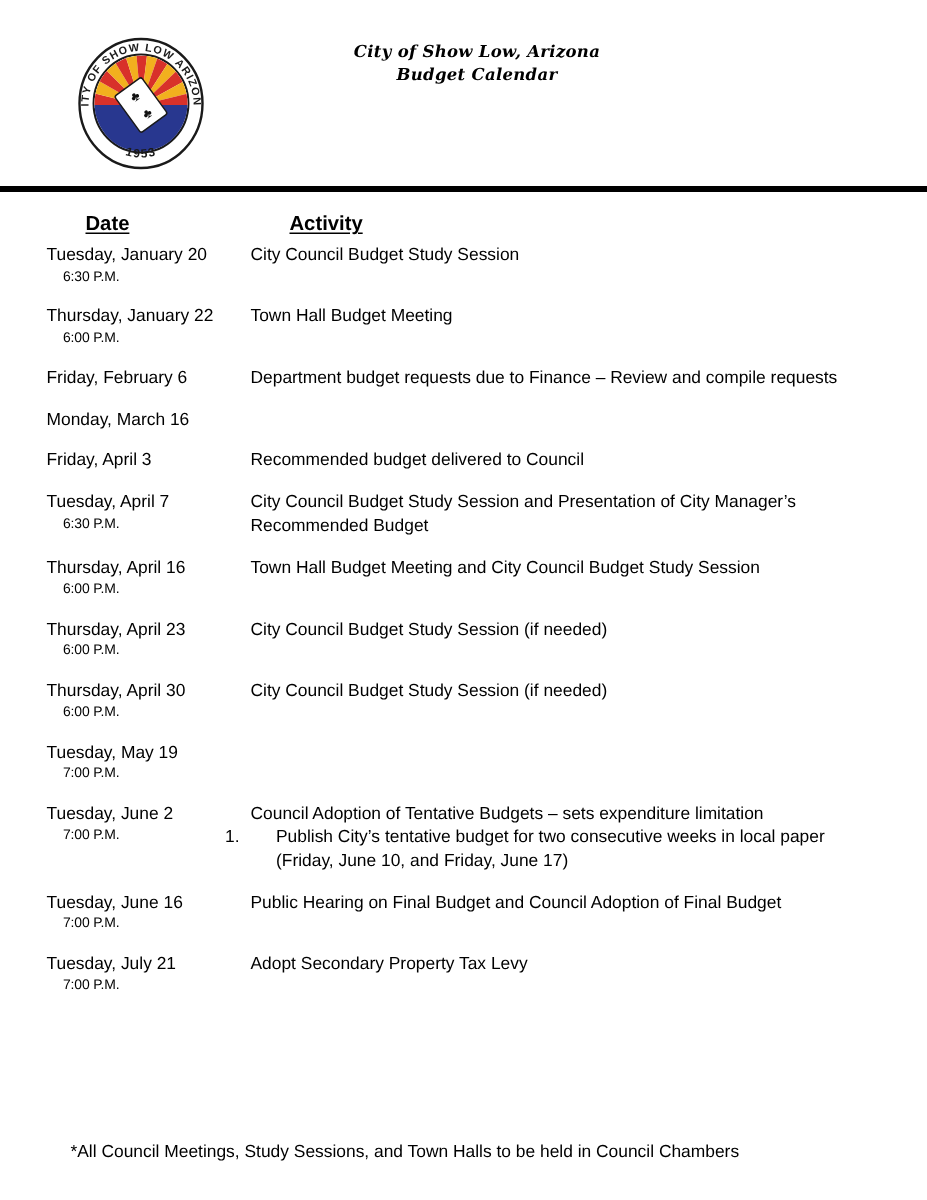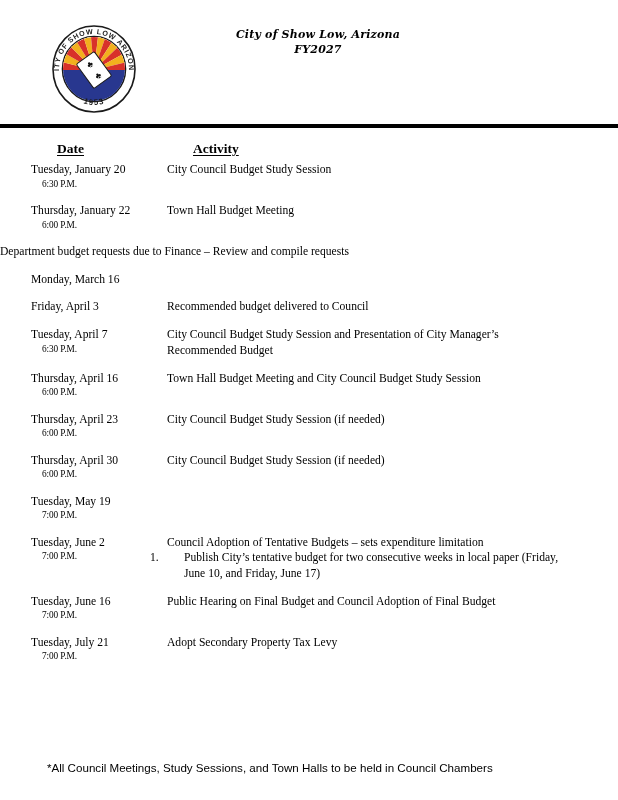--- a/index.html
+++ b/index.html
@@ -53,21 +53,20 @@
     height: 4px;
     background: #000000;
   }
 
   
   .sheet {
     position: absolute;
     left: 0;
     top: 132px;
     width: 576px;
-    font-family: Liberation Serif, serif;
   }
   .col-head {
     position: relative;
     height: 30px;
   }
   .col-head .ch {
     position: absolute;
     top: 9px;
     font-weight: bold;
     font-size: 13.5px;
@@ -174,21 +173,21 @@
         <textPath href="#arcTop" startOffset="50%" text-anchor="middle">CITY OF SHOW LOW ARIZONA</textPath>
       </text>
       <text font-family="'Liberation Sans', sans-serif" font-size="8" font-weight="bold" fill="#1a1a1a" letter-spacing="1">
         <textPath href="#arcBot" startOffset="50%" text-anchor="middle">1953</textPath>
       </text>
     </svg>
   </div>
 
   <div class="title-block">
     <div class="t-line">City of Show Low, Arizona</div>
-    <div class="t-line">FY2027</div>
+    <div class="t-line">Budget Calendar</div>
   </div>
 
 </div>
 
 <div class="rule"></div>
 
 <div class="sheet">
 
   <div class="col-head">
     <div class="ch date">Date</div>
@@ -202,20 +201,21 @@
           <span class="a-main">City Council Budget Study Session</span>
         </div>
       </div>
       <div class="row">
         <div class="date-cell"><span class="d-main">Thursday, January 22</span><span class="d-time">6:00 P.M.</span></div>
         <div class="act-cell">
           <span class="a-main">Town Hall Budget Meeting</span>
         </div>
       </div>
       <div class="row">
+        <div class="date-cell"><span class="d-main">Friday, February 6</span></div>
         <div class="act-cell">
           <span class="a-main">Department budget requests due to Finance – Review and compile requests</span>
         </div>
       </div>
       <div class="row">
         <div class="date-cell"><span class="d-main">Monday, March 16</span></div>
       </div>
       <div class="row">
         <div class="date-cell"><span class="d-main">Friday, April 3</span></div>
         <div class="act-cell">

